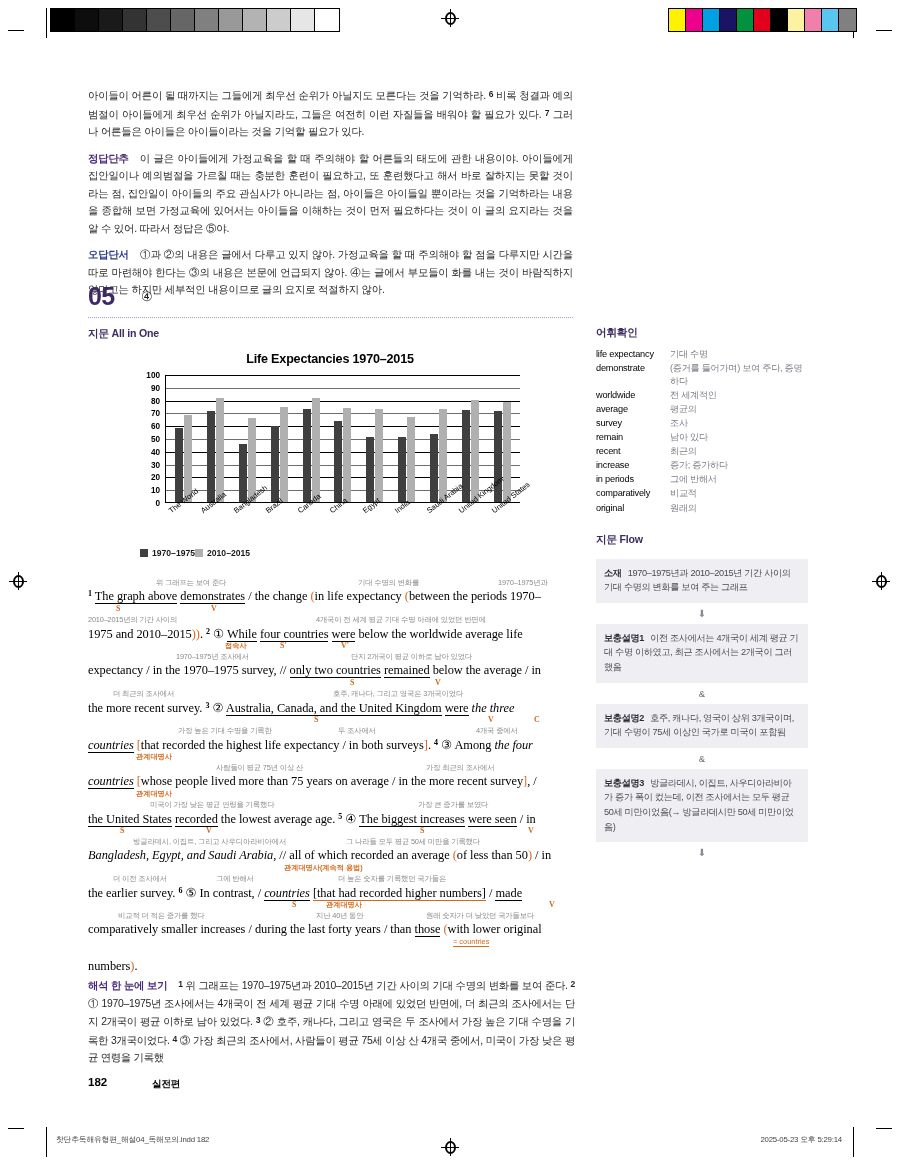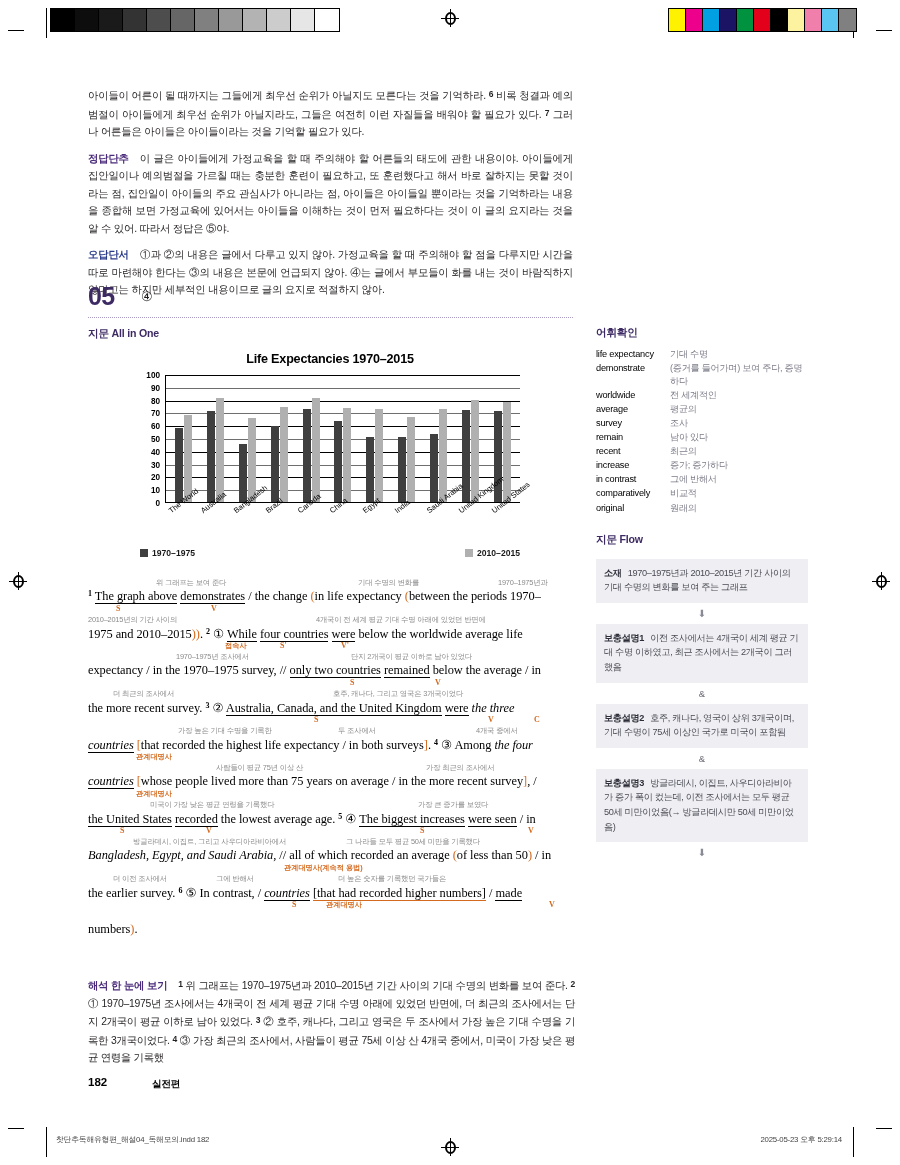--- a/index.html
+++ b/index.html
@@ -60,21 +60,21 @@
   .bars { position:absolute; left:0; right:0; bottom:0; top:0;
     display:flex; align-items:flex-end; justify-content:space-around; padding:0 2px; }
   .grp { display:flex; align-items:flex-end; gap:1px; height:100%; }
   .bar { width:8px; }
   .bar.a { background:#3f3f3f; }
   .bar.b { background:#b0b0b0; }
   .xlabels { position:absolute; left:25px; right:0; top:130px; height:54px; }
   .xlab { position:absolute; font-size:7.6px; color:#000; white-space:nowrap;
     transform-origin:left top; transform:rotate(-38deg); font-family:"Liberation Sans", sans-serif; }
   .legend { position:absolute; left:0; right:0; top:196px; display:flex;
-    justify-content:space-between; gap:14px; font-size:8.6px; font-weight:bold; }
+    justify-content:flex-start; font-size:8.6px; font-weight:bold; }
   .legend span.sw { display:inline-block; width:8px; height:8px; margin-right:4px; vertical-align:-1px; }
   .sw.a { background:#3f3f3f; } .sw.b { background:#b0b0b0; }
 
   
   .passage { position:absolute; left:88px; top:578px; width:487px; }
   .pline { position:relative; margin-bottom:1px; height:36px; }
   .gloss { position:absolute; top:0; font-size:7.4px; color:#8a8a8a;
     white-space:nowrap; letter-spacing:-0.2px; }
   .eng { position:absolute; top:11px; left:0; font-size:12.4px;
     font-family:"Liberation Serif", serif; color:#000; white-space:nowrap; letter-spacing:-0.05px; }
@@ -357,20 +357,27 @@
       <div class="pline">
         <div class="gloss" style="left: 25px;">더 이전 조사에서</div>
         <div class="gloss" style="left: 128px;">그에 반해서</div>
         <div class="gloss" style="left: 250px;">더 높은 숫자를 기록했던 국가들은</div>
         <div class="eng">the earlier survey. <span class="n">6</span> ⑤ In contrast, / <i><u>countries</u></i> <span class="ul-org">[that had recorded higher numbers]</span> / <u>made</u></div>
         <div class="mark sv" style="left: 204px; top: 26px;">S</div>
         <div class="mark kr" style="left: 238px; top: 26px;">관계대명사</div>
         <div class="mark sv" style="left: 461px; top: 26px;">V</div>
       </div>
       <div class="pline">
+        <div class="gloss" style="left: 30px;">비교적 더 적은 증가를 했다</div>
+        <div class="gloss" style="left: 228px;">지난 40년 동안</div>
+        <div class="gloss" style="left: 338px;">원래 숫자가 더 낮았던 국가들보다</div>
+        <div class="eng">comparatively smaller increases / during the last forty years / than <u>those</u> <span class="br">(</span>with lower original</div>
+        <div class="mark eq" style="left: 365px; top: 26px;">= countries</div>
+      </div>
+      <div class="pline">
         <div class="eng">numbers<span class="br">)</span>.</div>
       </div>
     </div>
 
   <div class="transl">
     <span class="hd">해석 한 눈에 보기</span><span class="sp"></span><span class="sup">1</span>
     <span>위 그래프는 1970–1975년과 2010–2015년 기간 사이의 기대 수명의 변화를 보여 준다.</span>
     <span class="sup">2</span>
     <span>① 1970–1975년 조사에서는 4개국이 전 세계 평균 기대 수명 아래에 있었던 반면에, 더 최근의 조사에서는 단지 2개국이 평균 이하로 남아 있었다.</span>
     <span class="sup">3</span>
@@ -409,21 +416,21 @@
           </tr>
           <tr>
             <td class="w">recent</td>
             <td class="m">최근의</td>
           </tr>
           <tr>
             <td class="w">increase</td>
             <td class="m">증가; 증가하다</td>
           </tr>
           <tr>
-            <td class="w">in contrast</td>
+            <td class="w">in periods</td>
             <td class="m">그에 반해서</td>
           </tr>
           <tr>
             <td class="w">comparatively</td>
             <td class="m">비교적</td>
           </tr>
           <tr>
             <td class="w">original</td>
             <td class="m">원래의</td>
           </tr>

